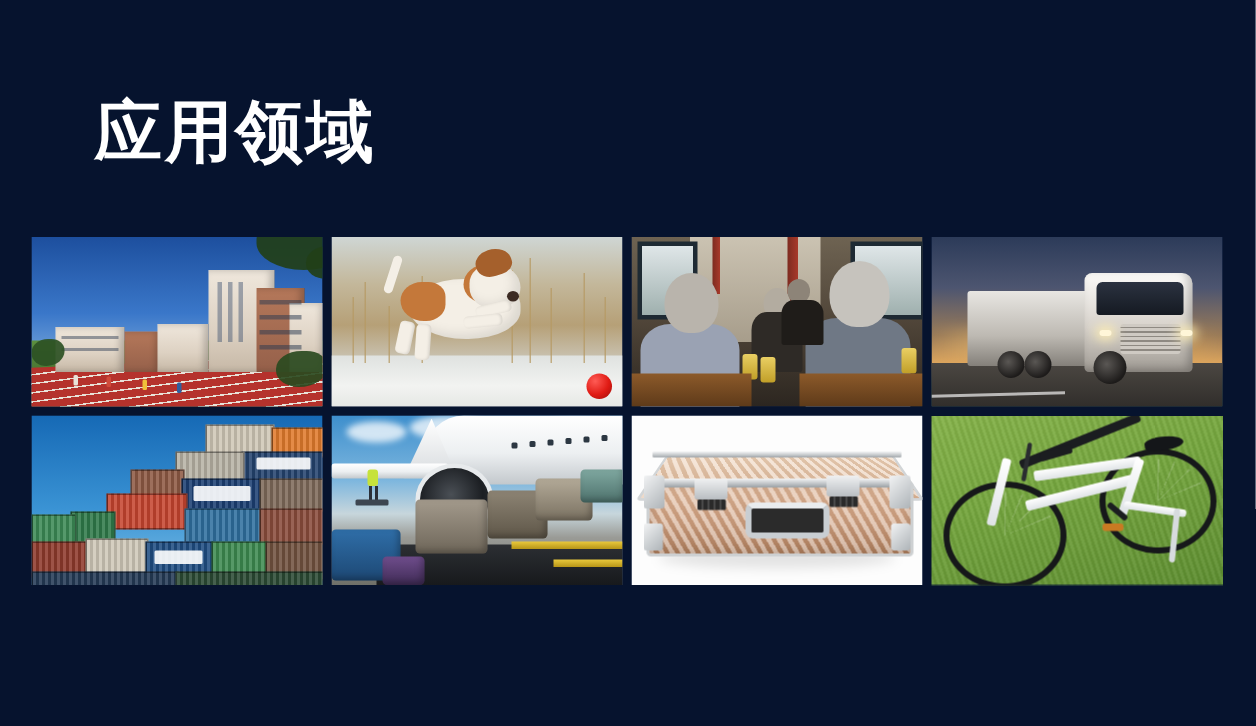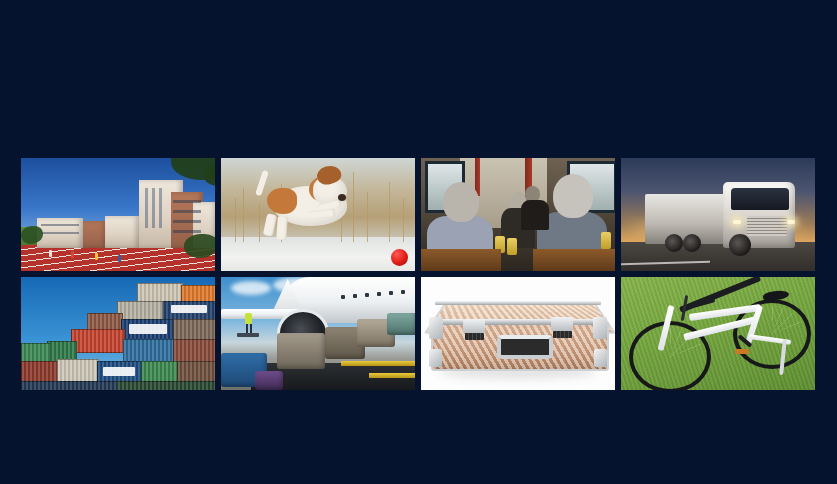--- a/index.html
+++ b/index.html
@@ -364,20 +364,21 @@
     background: #141619;
     border-radius: 40% 55% 45% 35%;
     transform: rotate(-8deg);
   }
 </style>
 </head>
 <body>
 
 <div id="slide" style="background: rgb(6, 19, 46);">
 
+  <div id="slide-title" style="color: rgb(255, 255, 255);">应用领域</div>
 
   <div id="gallery">
 
     <div class="tile" title="Modern school campus buildings beside a red running track under a blue sky">
       <div class="scene">
         <div class="sky-campus"></div>
         <div class="lawn"></div>
         <div class="lawn2"></div>
         <div class="track"></div>
 

